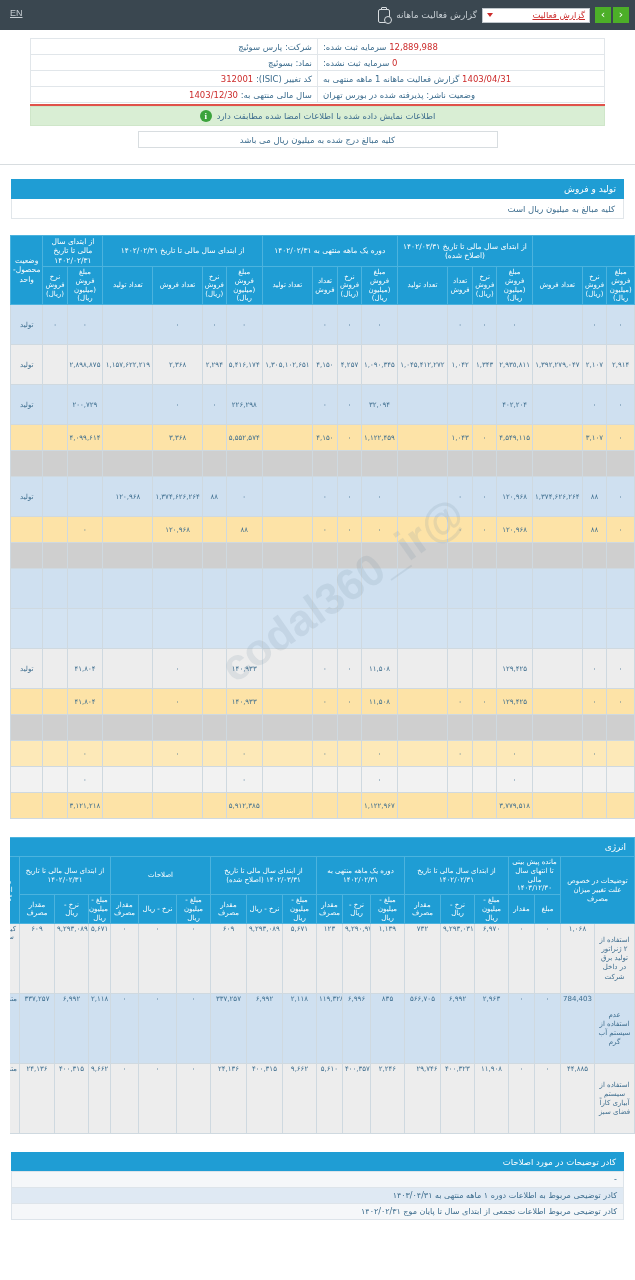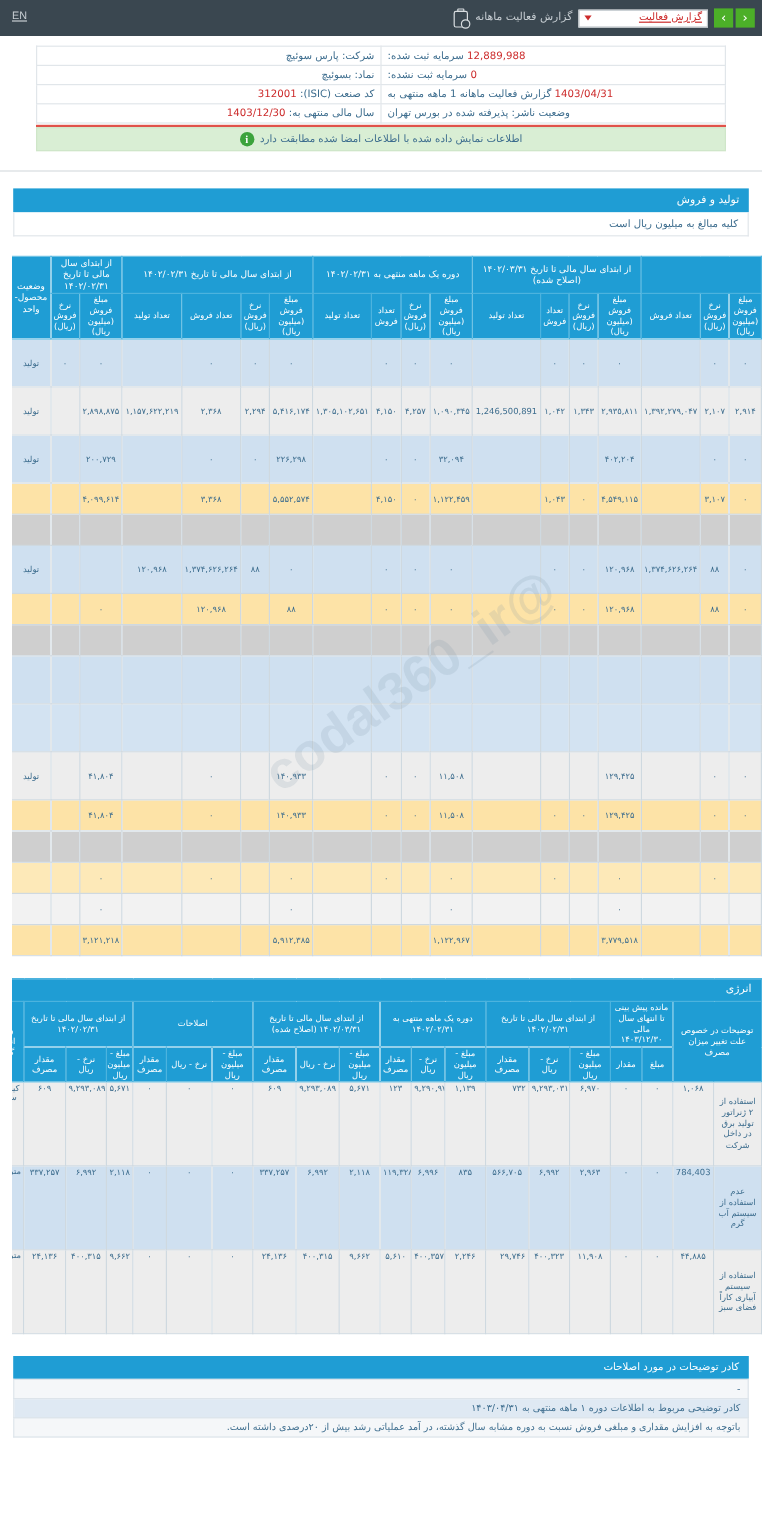--- a/index.html
+++ b/index.html
@@ -283,41 +283,42 @@
         <span>نماد:</span>
         <span>بسوئیچ</span>
       </td>
     </tr>
     <tr>
       <td class="l">
         <span class="num-red">1403/04/31</span>
         <span>گزارش فعالیت ماهانه  1  ماهه منتهی به</span>
       </td>
       <td class="r">
-        <span>کد صنعت (ISIC):</span>
+        <span>کد تغییر (ISIC):</span>
         <span class="num-red">312001</span>
       </td>
     </tr>
     <tr>
       <td class="l">
         <span>وضعیت ناشر:</span>
         <span>پذیرفته شده در بورس تهران</span>
       </td>
       <td class="r">
         <span>سال مالی منتهی به:</span>
         <span class="num-red">1403/12/30</span>
       </td>
     </tr>
   </tbody>
     </table>
   <div class="redline"></div>
   <div class="green-note">
     <span>اطلاعات نمایش داده شده با اطلاعات امضا شده مطابقت دارد</span>
     <span class="info-circle">i</span>
   </div>
+  <div class="million-note">کلیه مبالغ درج شده به میلیون ریال می باشد</div>
 </div>
 
 <div class="hr-sep"></div>
 
 <div class="sec-title">تولید و فروش</div>
 <div class="sec-sub">کلیه مبالغ به میلیون ریال است</div>
 
 <div class="tbl-scroll">
   <div class="watermark" style="top:330px; right:150px;">@codal360_ir</div>
   <table class="grid" id="prod-table">
@@ -391,21 +392,21 @@
           <td class="num">٠</td>
           <td>تولید</td>
         </tr>
         <tr class="r-grey" style="height: 40px;">
           <td class="num">٢,٩١۴</td>
           <td class="num">٢,١٠٧</td>
           <td class="num">١,٣٩٢,٢٧٩,٠۴٧</td>
           <td class="num">٢,٩٣٥,٨١١</td>
           <td class="num">١,٣۴٣</td>
           <td class="num">١,٠۴٢</td>
-          <td class="num">1,246,500,891</td>
+          <td class="num">١,٠۴۵,۴١٢,٢٧٢</td>
           <td class="num">١,٠٩٠,٣۴۵</td>
           <td class="num">۴,٢۵٧</td>
           <td class="num">۴,١۵٠</td>
           <td class="num">١,٣٠۵,١٠٢,۶۵١</td>
           <td class="num">۵,۴١۶,١٧۴</td>
           <td class="num">٢,٢٩۴</td>
           <td class="num">٢,٣۶٨</td>
           <td class="num">١,١۵٧,۶٢٢,٢١٩</td>
           <td class="num">٢,٨٩٨,٨٧۵</td>
           <td class="num"></td>
@@ -755,21 +756,21 @@
         </tr>
     </thead>
     <tbody>
         <tr class="r-grey" style="height: 70px;">
           <td style="white-space: normal; line-height: 1.3;">استفاده از ۲ ژنراتور تولید برق در داخل شرکت</td>
           <td class="num" style="vertical-align: top;">١,٠۶٨</td>
           <td class="num" style="vertical-align: top;">٠</td>
           <td class="num" style="vertical-align: top;">٠</td>
           <td class="num" style="vertical-align: top;">۶,٩٧٠</td>
           <td class="num" style="vertical-align: top;">٩,٢٩٣,٠٣١</td>
-          <td class="num" style="vertical-align: top; text-align: right;">٧٣٢</td>
+          <td class="num" style="vertical-align: top;">٧٣٢</td>
           <td class="num" style="vertical-align: top;">١,١٣٩</td>
           <td class="num" style="vertical-align: top;">٩,٢٩٠,٩٧٧</td>
           <td class="num" style="vertical-align: top;">١٢٣</td>
           <td class="num" style="vertical-align: top;">۵,۶٧١</td>
           <td class="num" style="vertical-align: top;">٩,٢٩٣,٠٨٩</td>
           <td class="num" style="vertical-align: top;">۶٠٩</td>
           <td class="num" style="vertical-align: top;">٠</td>
           <td class="num" style="vertical-align: top;">٠</td>
           <td class="num" style="vertical-align: top;">٠</td>
           <td class="num" style="vertical-align: top;">۵,۶٧١</td>
@@ -829,18 +830,18 @@
   <div class="notes-title">کادر توضیحات در مورد اصلاحات</div>
   <table class="notes">
     <tbody>
         <tr>
           <td>-</td>
         </tr>
         <tr>
           <td>کادر توضیحی مربوط به اطلاعات دوره ۱ ماهه منتهی به ۱۴۰۳/۰۴/۳۱</td>
         </tr>
         <tr>
-          <td>باتوجه به افزایش مقداری و مبلغی فروش نسبت به دوره مشابه سال گذشته، در آمد عملیاتی رشد بیش از ۲۰درصدی داشته است.</td>
+          <td>کادر توضیحی مربوط اطلاعات تجمعی از ابتدای سال تا پایان موج ۱۴۰۲/۰۲/۳۱</td>
         </tr>
       </tbody>
   </table>
 </div>
 <div class="pad-bottom"></div>
 
 </body></html>

